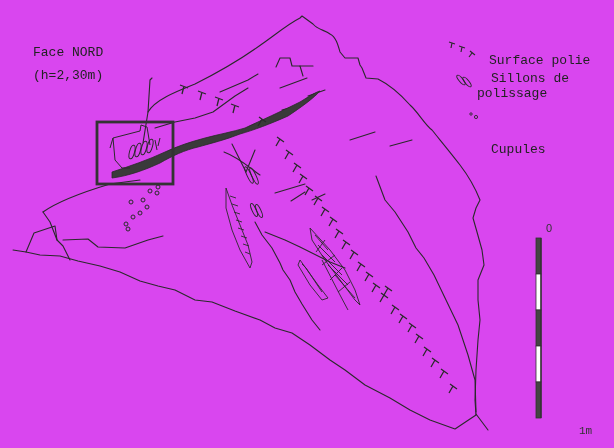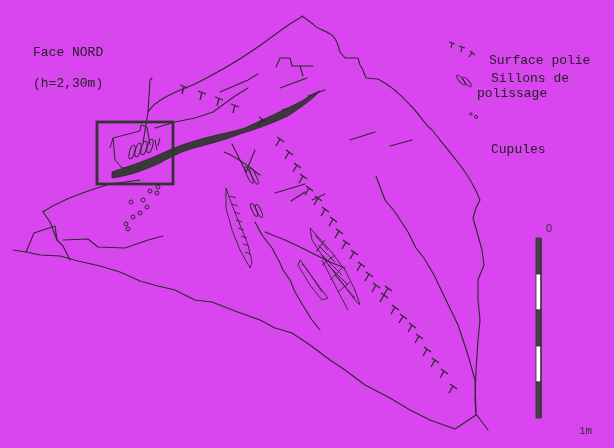--- a/index.html
+++ b/index.html
@@ -13,21 +13,21 @@
     .drawing { position: absolute; left: 0; top: 0; }
     .label {
       position: absolute;
       font-family: "Liberation Mono", "DejaVu Sans Mono", monospace;
       font-size: 13px;
       color: #222;
       line-height: 15px;
       white-space: pre;
     }
     .title-1 { left: 33px; top: 45px; }
-    .title-2 { left: 33px; top: 76px; }
+    .title-2 { left: 33px; top: 68px; }
     .leg-1 { left: 489px; top: 53px; }
     .leg-2 { left: 491px; top: 71px; }
     .leg-3 { left: 477px; top: 86px; text-align: right; }
     .leg-4 { left: 491px; top: 110px; margin-top: 32px; }
     .scale-top { position: absolute; left: 546px; top: 222px; font-family: "Liberation Sans", sans-serif; font-size: 11px; color: #333; }
     .scale-bot { position: absolute; left: 543px; top: 425px; font-family: Liberation Mono, monospace; font-size: 11px; color: #333; margin-left: 36px; }
   </style>
 </head>
 <body>
 

